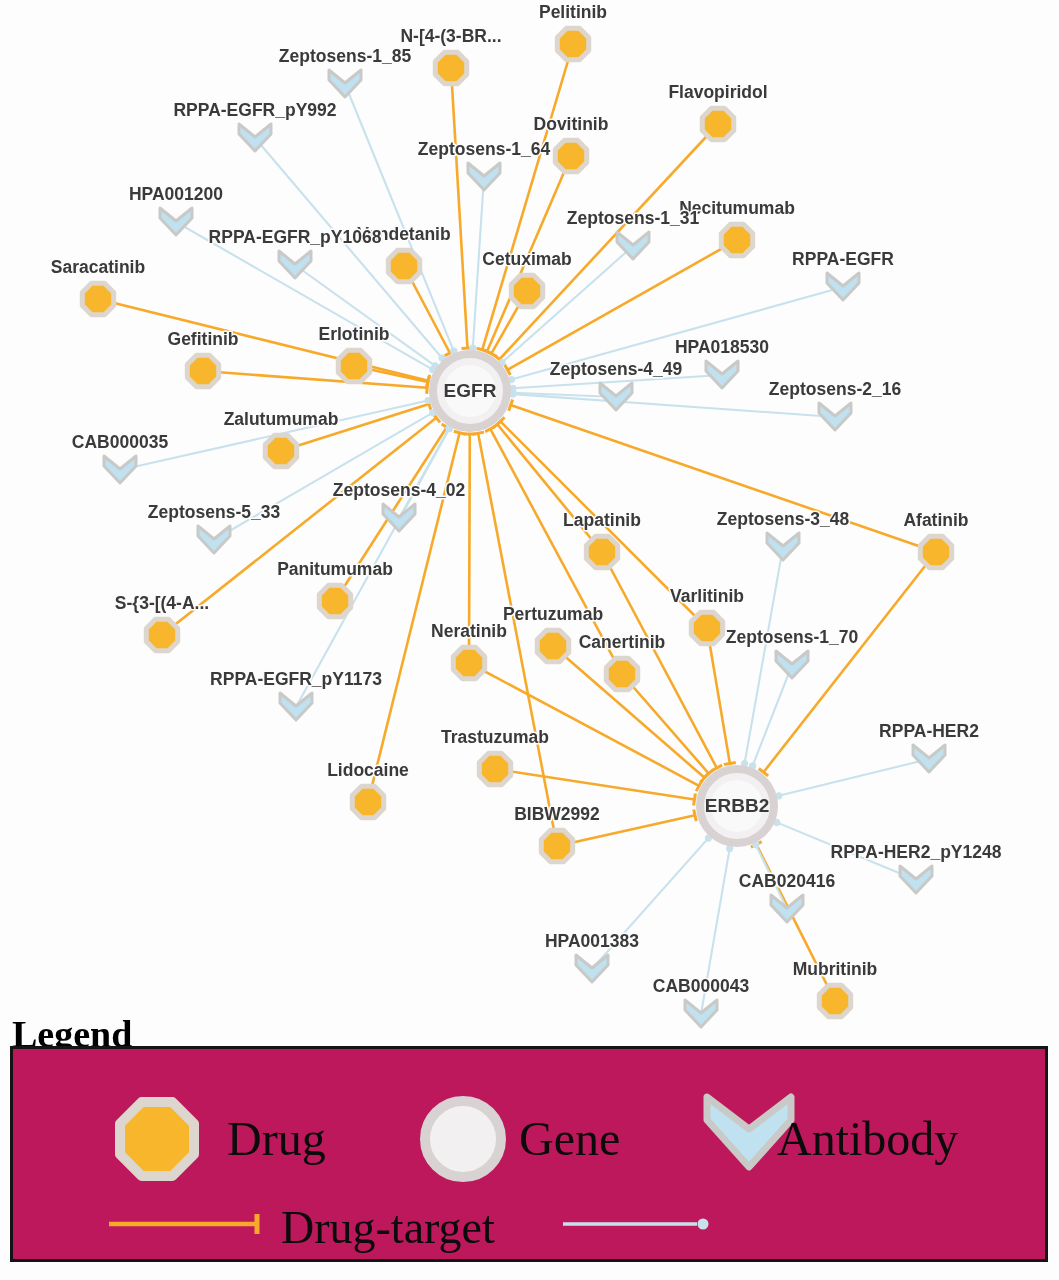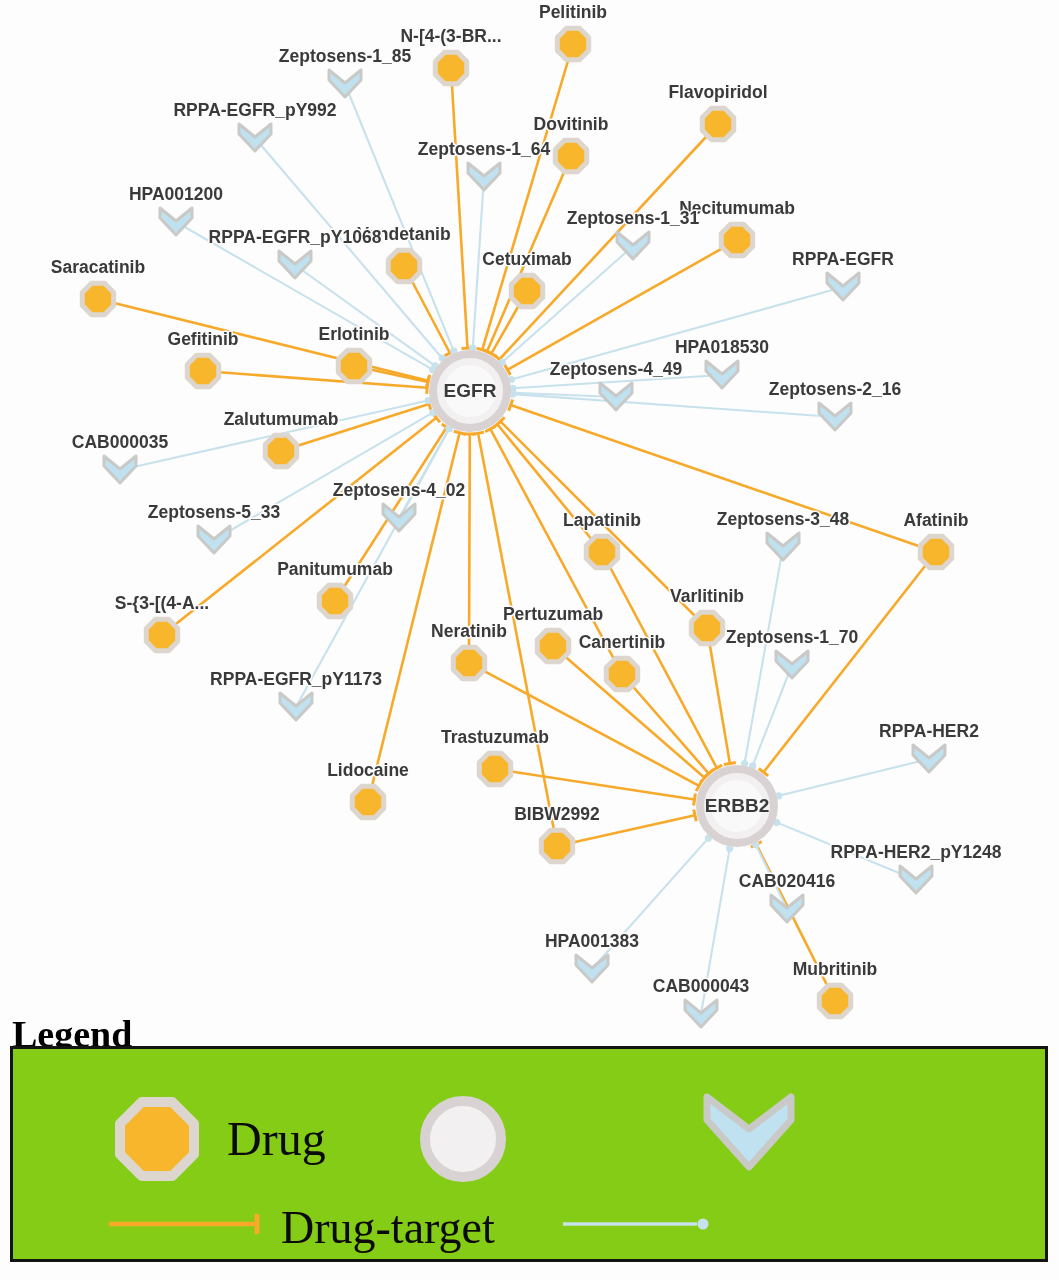--- a/index.html
+++ b/index.html
@@ -1,20 +1,20 @@
 <!DOCTYPE html>
 <html><head>
 <meta charset="utf-8">
 <style>
   html,body{margin:0;padding:0;}
   body{width:1059px;height:1280px;position:relative;background:#FDFDFD;overflow:hidden;}
   #network{position:absolute;left:0;top:0;}
   #network text{font-family:"Liberation Sans",sans-serif;font-weight:bold;}
   .legend-title{position:absolute;left:12px;top:992px;font-family:"Liberation Serif",serif;font-weight:bold;font-size:38px;color:#000000;margin-top:20px;}
-  .legend-box{position:absolute;left:10px;top:1046px;width:1032px;height:210px;border:3px solid #141414;background:#84cc16;}
+  .legend-box{position:absolute;left:10px;top:1046px;width:1032px;height:210px;border:3px solid #141414;background:#be185d;}
   .li{position:absolute;font-family:"Liberation Serif",serif;color:#0b0b0b;white-space:nowrap;}
   .lab1{font-size:48px;}
   .lab2{font-size:46px;}
 </style>
 </head>
 <body>
 
 <svg id="network" width="1059" height="1280">
     <line x1="482.2" y1="349.8" x2="573" y2="44" stroke="#F7A92A" stroke-width="2.6"></line>
     <line x1="476.5" y1="348.1" x2="488.0" y2="351.5" stroke="#F7A92A" stroke-width="3"></line>
@@ -308,24 +308,26 @@
 
 <div class="legend-box">
   <svg class="li" style="left:92px;top:38px;" width="104" height="104">
     <polygon points="89,67.3 67.3,89 36.7,89 15,67.3 15,36.7 36.7,15 67.3,15 89,36.7" stroke-width="10" stroke-linejoin="round" fill="#F8B62D" stroke="#DCD6CE"></polygon>
   </svg>
   <div class="li lab1" style="left:214px;top:62px;">Drug</div>
 
   <svg class="li" style="left:398px;top:38px;" width="104" height="104">
     <circle cx="52" cy="52" r="38" stroke-width="10" fill="#F2F0F0" stroke="#D8D2D2"></circle>
   </svg>
+  <div class="li lab1" style="left:506px;top:62px;">Gene</div>
 
   <svg class="li" style="left:688px;top:42px;" width="98" height="88">
     <path d="M 6 6 L 48 38 L 90 6 L 90 29 L 48 76 L 6 29 Z" stroke-width="7" stroke-linejoin="round" fill="#BFE1F0" stroke="#C9C9C7"></path>
   </svg>
+  <div class="li lab1" style="left:764px;top:62px;">Antibody</div>
 
   <svg class="li" style="left:92px;top:162px;" width="172" height="26">
     <line x1="4" y1="13" x2="152" y2="13" stroke-width="4.5" stroke="#F7A92A" fill="none"></line>
     <line x1="152" y1="3" x2="152" y2="23" stroke-width="5" stroke="#F7A92A" fill="none"></line>
   </svg>
   <div class="li lab2" style="left:268px;top:152px;">Drug-target</div>
 
   <svg class="li" style="left:546px;top:162px;" width="160" height="26">
     <line x1="4" y1="13" x2="138" y2="13" stroke-width="3.5" stroke="#C8E2ED" fill="none"></line>
     <circle cx="144" cy="13" r="5.5" fill="#C8E2ED"></circle>

